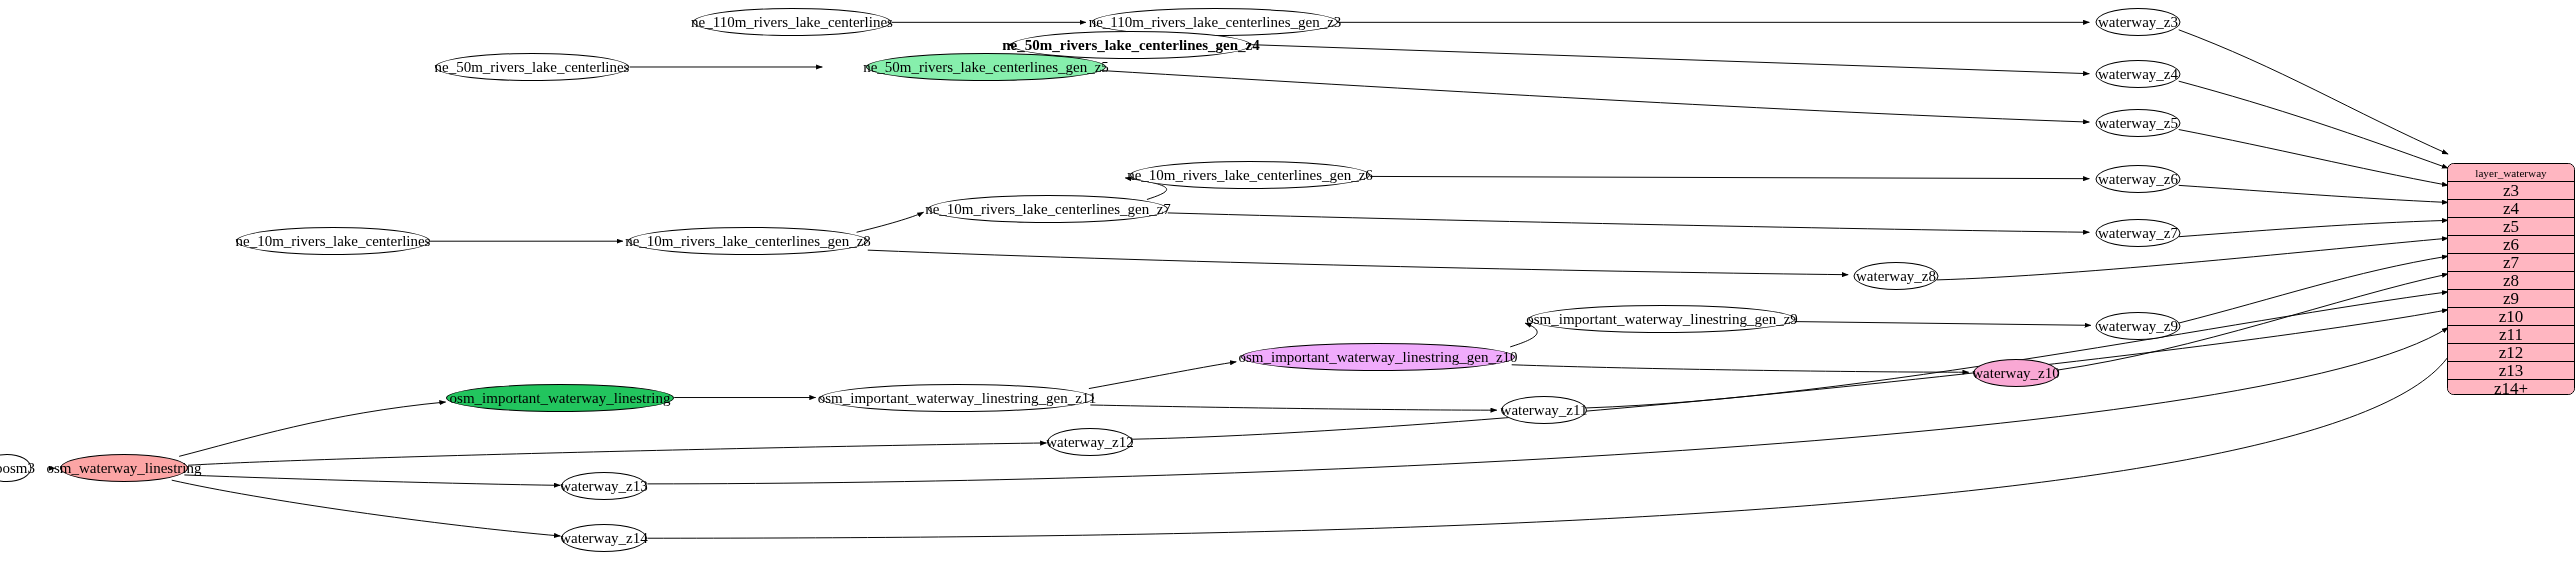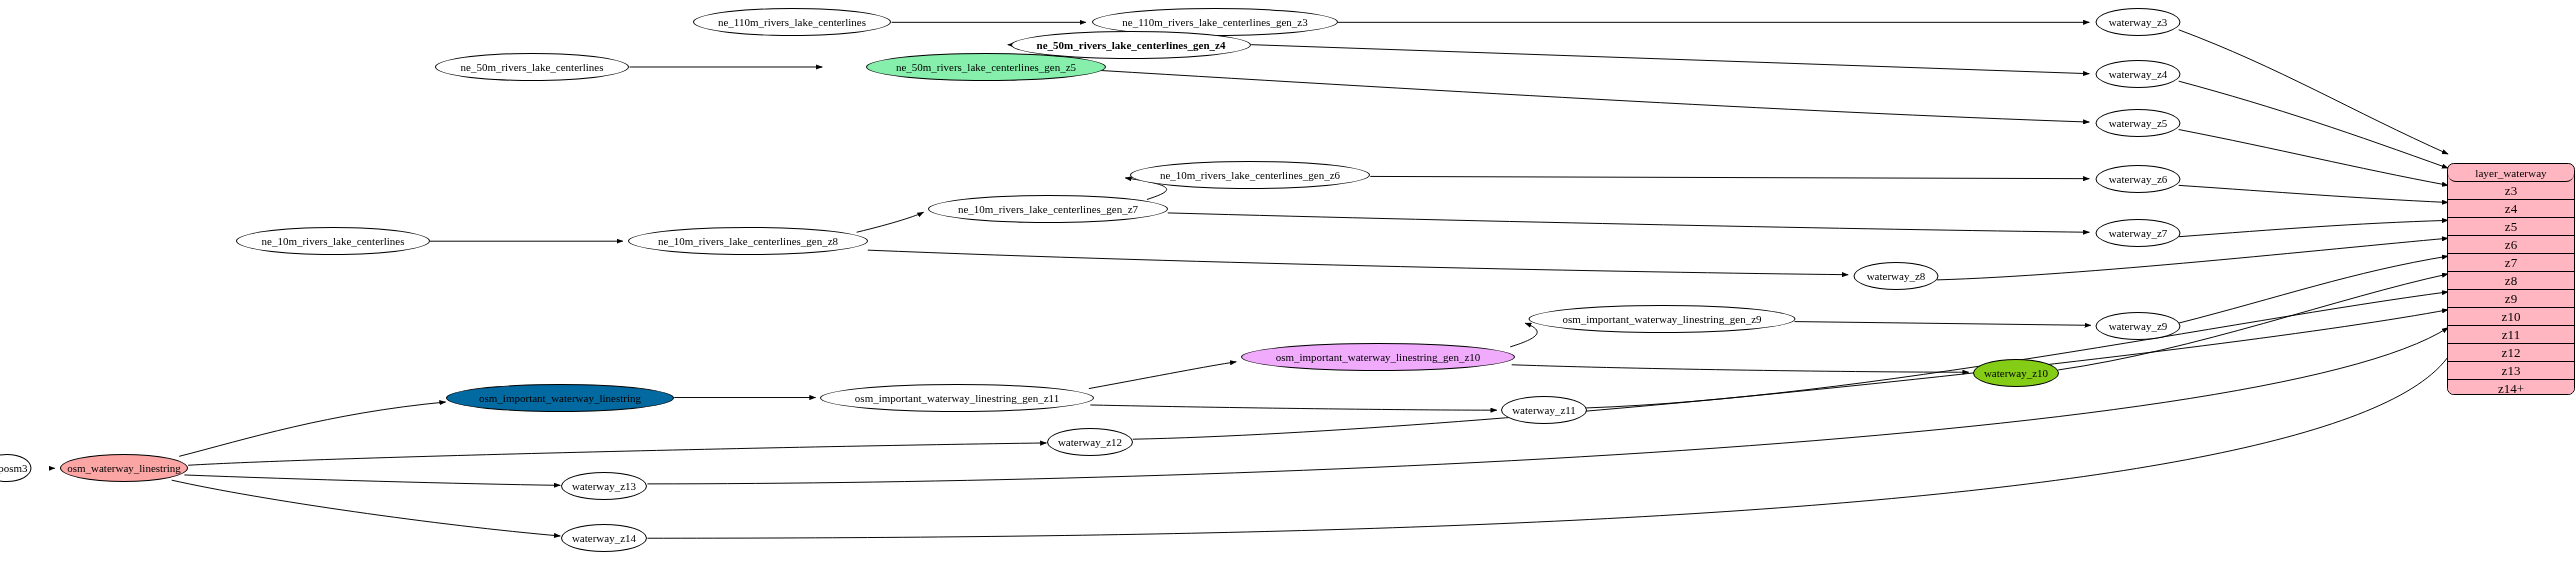--- a/index.html
+++ b/index.html
@@ -31,21 +31,21 @@
     box-sizing: border-box;
     border: 1px solid #000000;
     border-radius: 50%;
     background: #ffffff;
     color: #000000;
     white-space: nowrap;
     transform: translate(-50%, -50%);
   }
   .node-label {
     font-family: "Liberation Serif", "DejaVu Serif", serif;
-    font-size: 11px;
+    font-size: 15px;
     line-height: 1;
     color: #000000;
   }
   .rec-table {
     position: absolute;
     transform: translate(-50%, -50%);
     box-sizing: border-box;
     border: 1px solid #000000;
     border-radius: 6.7px;
     background: #ffb6c1;
@@ -53,28 +53,27 @@
   }
   .rec-row {
     box-sizing: border-box;
     display: flex;
     align-items: center;
     justify-content: center;
     background: #ffb6c1;
     color: #000000;
     border-bottom: 1px solid #000000;
     font-family: "Liberation Serif", "DejaVu Serif", serif;
-    font-size: 13px;
+    font-size: 17px;
   }
   .rec-row:last-child {
     border-bottom: none;
   }
   .rec-head {
     font-size: 11.2px;
-    border-radius: 8px;
   }
 </style>
 </head>
 <body>
 
 <div id="canvas">
 
   <svg id="edges" viewBox="0 0 3459 763" xmlns="http://www.w3.org/2000/svg">
     <defs>
       <marker id="arrow" markerWidth="9" markerHeight="7" refX="8.5" refY="3.5" orient="auto" markerUnits="userSpaceOnUse">
@@ -147,21 +146,21 @@
       </div>
       <div class="node" style="left: 748px; top: 241px; width: 240px; height: 28px; border-color: rgb(0, 0, 0); background: rgb(255, 255, 255);">
         <span class="node-label">ne_10m_rivers_lake_centerlines_gen_z8</span>
       </div>
       <div class="node" style="left: 1048px; top: 209px; width: 240px; height: 28px; border-color: rgb(0, 0, 0); background: rgb(255, 255, 255);">
         <span class="node-label">ne_10m_rivers_lake_centerlines_gen_z7</span>
       </div>
       <div class="node" style="left: 1250px; top: 175px; width: 240px; height: 28px; border-color: rgb(0, 0, 0); background: rgb(255, 255, 255);">
         <span class="node-label">ne_10m_rivers_lake_centerlines_gen_z6</span>
       </div>
-      <div class="node" style="left: 560px; top: 398px; width: 228px; height: 28px; border-color: rgb(0, 0, 0); background: #0369a1;">
+      <div class="node" style="left: 560px; top: 398px; width: 228px; height: 28px; border-color: rgb(0, 0, 0); background: #22c55e;">
         <span class="node-label">osm_important_waterway_linestring</span>
       </div>
       <div class="node" style="left: 957px; top: 398px; width: 274px; height: 28px; border-color: rgb(0, 0, 0); background: rgb(255, 255, 255);">
         <span class="node-label">osm_important_waterway_linestring_gen_z11</span>
       </div>
       <div class="node" style="left: 1378px; top: 357px; width: 274px; height: 28px; border-color: rgb(0, 0, 0); background: #f0abfc;">
         <span class="node-label">osm_important_waterway_linestring_gen_z10</span>
       </div>
       <div class="node" style="left: 1662px; top: 319px; width: 267px; height: 28px; border-color: rgb(0, 0, 0); background: rgb(255, 255, 255);">
         <span class="node-label">osm_important_waterway_linestring_gen_z9</span>
@@ -180,21 +179,21 @@
       </div>
       <div class="node" style="left: 2138px; top: 233px; width: 85px; height: 28px; border-color: rgb(0, 0, 0); background: rgb(255, 255, 255);">
         <span class="node-label">waterway_z7</span>
       </div>
       <div class="node" style="left: 1896px; top: 276px; width: 85px; height: 28px; border-color: rgb(0, 0, 0); background: rgb(255, 255, 255);">
         <span class="node-label">waterway_z8</span>
       </div>
       <div class="node" style="left: 2138px; top: 326px; width: 85px; height: 28px; border-color: rgb(0, 0, 0); background: rgb(255, 255, 255);">
         <span class="node-label">waterway_z9</span>
       </div>
-      <div class="node" style="left: 2016px; top: 373px; width: 86px; height: 28px; border-color: rgb(0, 0, 0); background: #84cc16;">
+      <div class="node" style="left: 2016px; top: 373px; width: 86px; height: 28px; border-color: rgb(0, 0, 0); background: #f9a8d4;">
         <span class="node-label">waterway_z10</span>
       </div>
       <div class="node" style="left: 1544px; top: 410px; width: 86px; height: 28px; border-color: rgb(0, 0, 0); background: rgb(255, 255, 255);">
         <span class="node-label">waterway_z11</span>
       </div>
       <div class="node" style="left: 1090px; top: 442px; width: 86px; height: 28px; border-color: rgb(0, 0, 0); background: rgb(255, 255, 255);">
         <span class="node-label">waterway_z12</span>
       </div>
       <div class="node" style="left: 604px; top: 486px; width: 86px; height: 28px; border-color: rgb(0, 0, 0); background: rgb(255, 255, 255);">
         <span class="node-label">waterway_z13</span>

